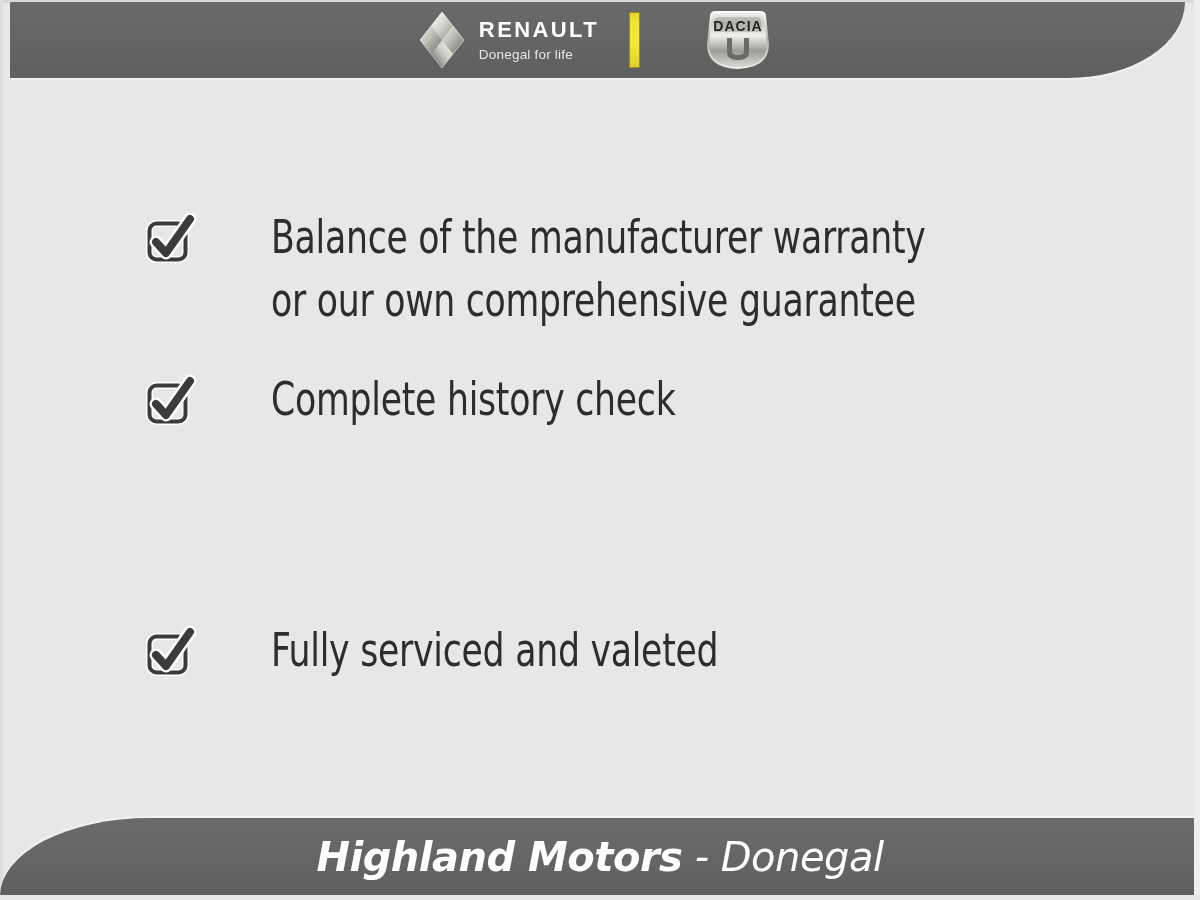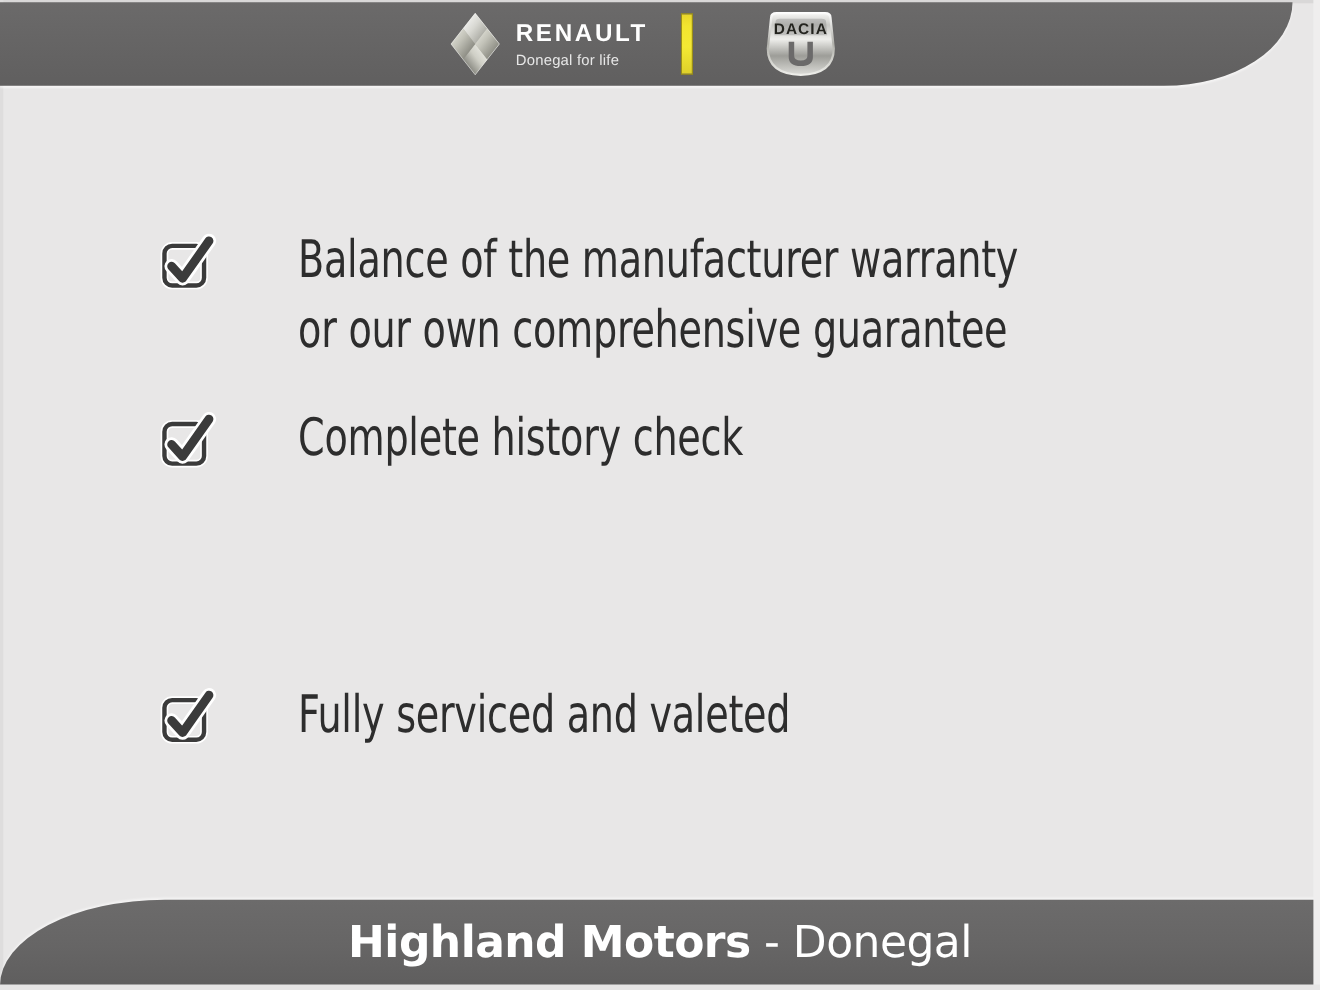--- a/index.html
+++ b/index.html
@@ -36,21 +36,21 @@
     background: #efeeee;
   }
   .edge-bottom {
     position: absolute; left: 0; bottom: 0; width: 1200px; height: 5px;
     background: #e6e5e5;
   }
 
   
   .header-bar {
     position: absolute;
-    left: 0; top: 2px;
+    left: 10px; top: 2px;
     width: 1175px;
     height: 76px;
     background: linear-gradient(180deg, #6b6a6a 0%, #656464 55%, #605f5f 100%);
     border-bottom-right-radius: 120px 78px;
     box-shadow: 0 2px 2px rgba(255,255,255,0.55);
   }
   .header-inner {
     position: absolute;
     left: 0; top: 0;
     width: 1175px; height: 76px;
@@ -154,20 +154,21 @@
     position: absolute;
     left: 0; bottom: 4px;
     width: 1200px;
     height: 78px;
     background: linear-gradient(180deg, #6c6b6b 0%, #666565 55%, #5f5e5e 100%);
     border-top-left-radius: 150px 78px;
     display: flex;
     align-items: center;
     justify-content: center;
     box-shadow: 0 -2px 2px rgba(255,255,255,0.5);
+    font-style: italic;
   }
   .footer-text {
     color: #ffffff;
     font-size: 40px;
     line-height: 1;
     letter-spacing: -0.5px;
     font-family: "DejaVu Sans", "Liberation Sans", sans-serif;
     white-space: nowrap;
   }
   .footer-dealer {

